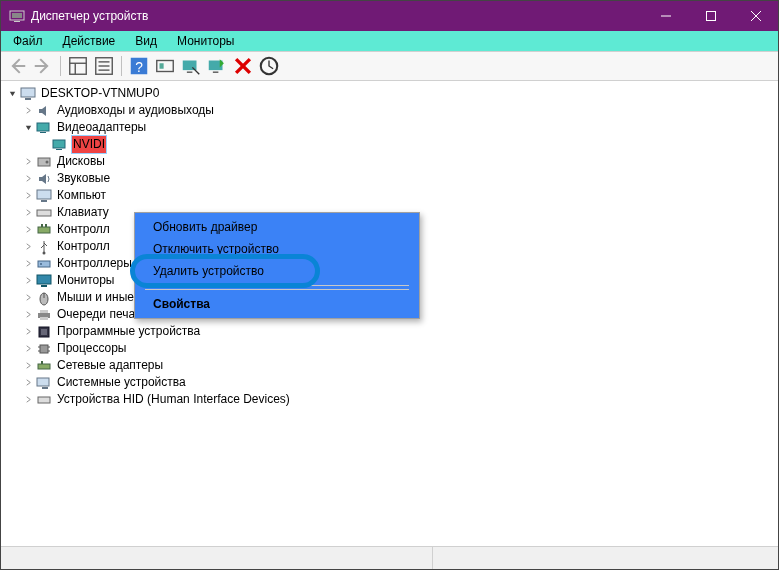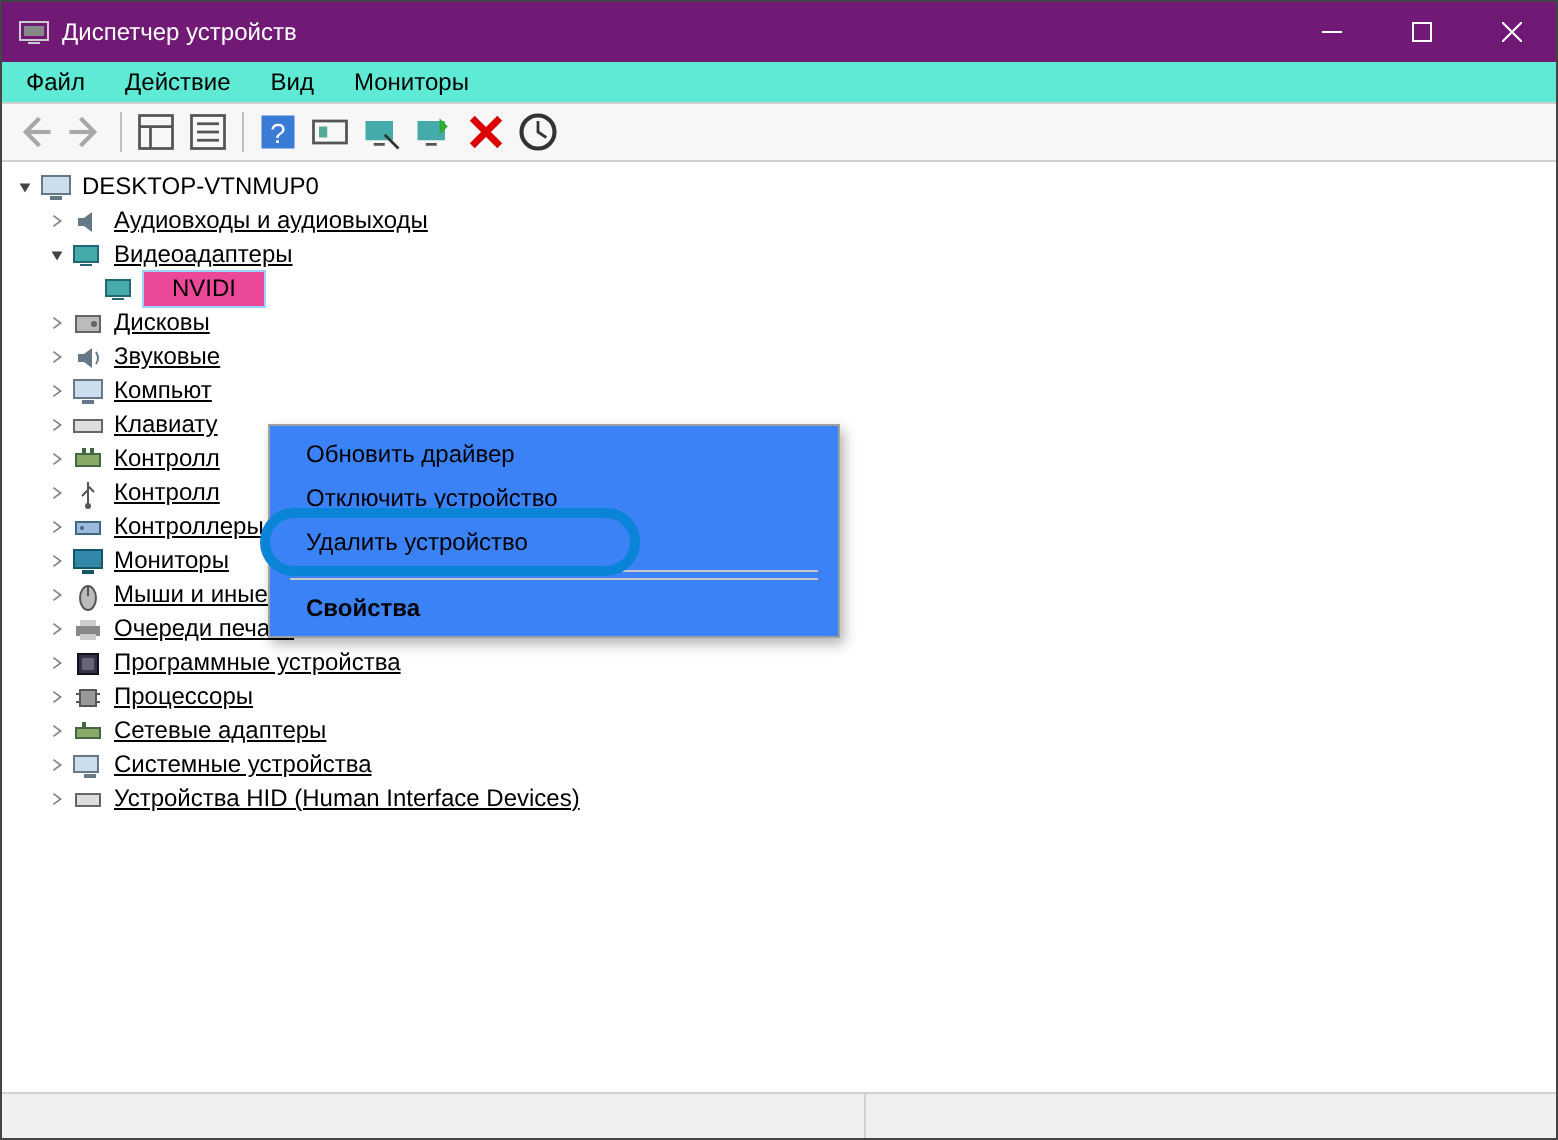--- a/index.html
+++ b/index.html
@@ -112,25 +112,25 @@
   .node-icon {
     width: 16px;
     height: 16px;
     margin: 0 3px 0 1px;
     flex-shrink: 0;
   }
   .node-label {
     padding: 0 2px;
   }
   .node-label.selected {
-    background: #ec4899;
+    background: #ef4444;
     border: 1px solid #99d1ff;
-    padding: 0 14px;
-  }
-  .indent1 { padding-left: 16px; text-decoration: underline; }
+    padding: 0 1px;
+  }
+  .indent1 { padding-left: 16px; }
   .indent2 { padding-left: 32px; }
   
   .context-menu {
     position: absolute;
     top: 131px;
     left: 133px;
     width: 280px;
     background: #3b82f6;
     border: 1px solid #a0a0a0;
     box-shadow: 2px 3px 6px rgba(0,0,0,0.3);

